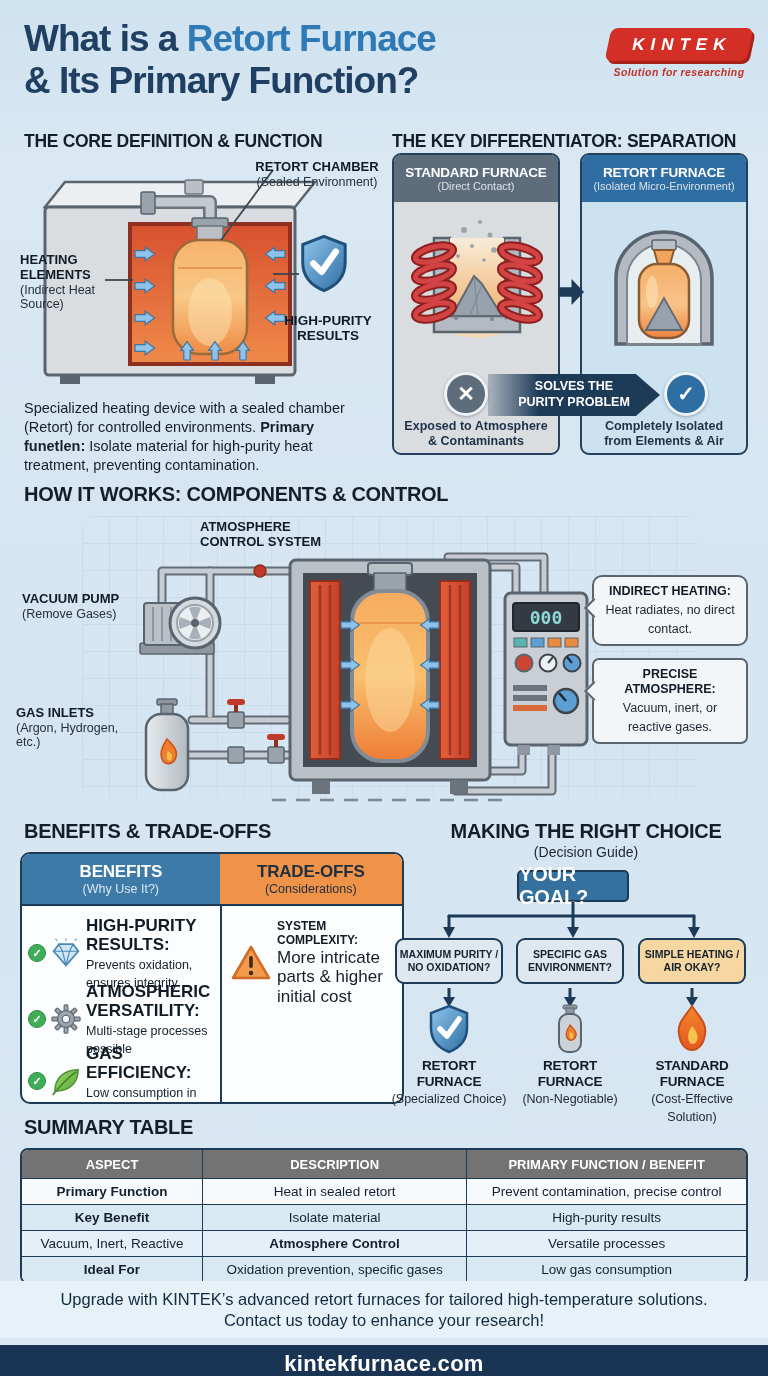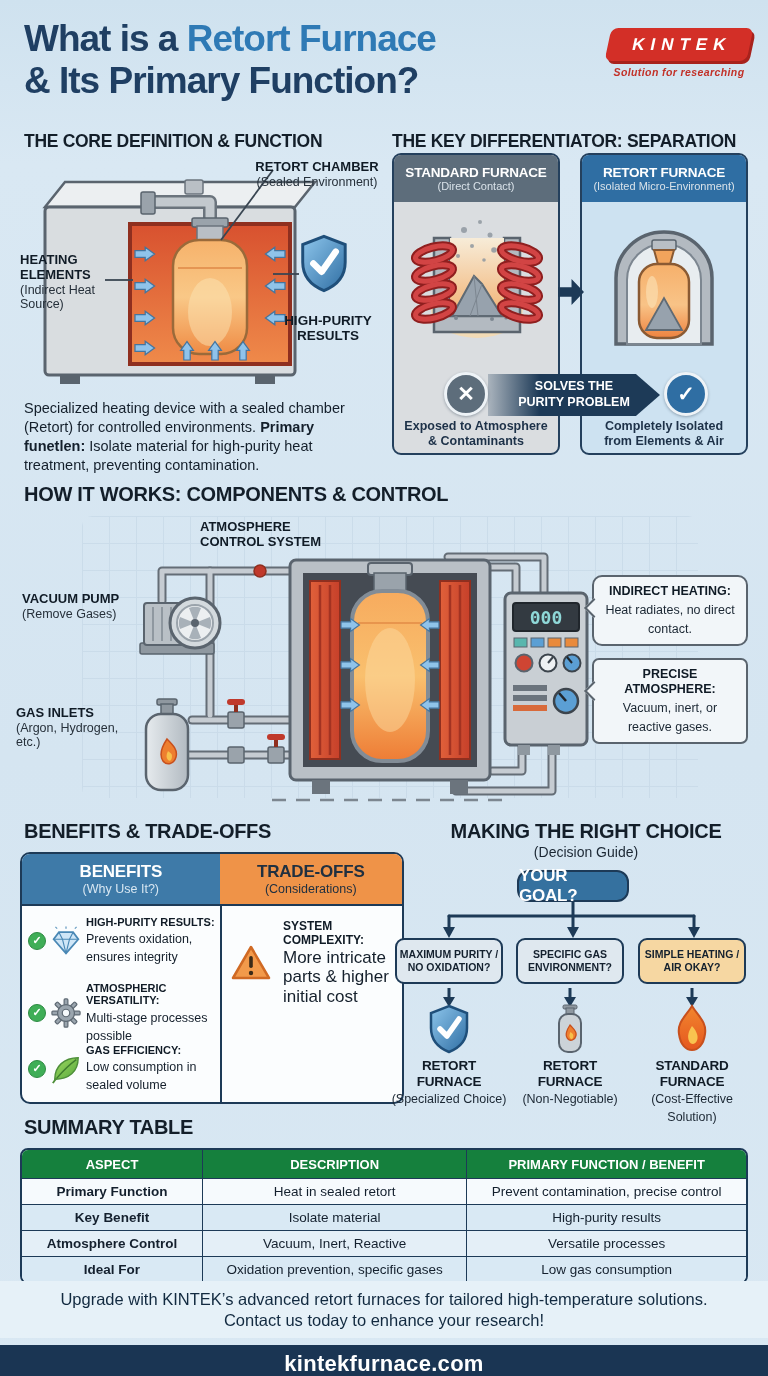--- a/index.html
+++ b/index.html
@@ -84,33 +84,33 @@
   .bt-h.trd { width:48%; background:#ef9348; color:#203040; }
   .bt-h b { font-size:17px; letter-spacing:-0.2px; }
   .bt-h i { font-style:normal; font-size:12.5px; }
   .bt-h.ben i { color:#d8e7f2; }
   .bt-divider { position:absolute; left:52%; top:52px; bottom:0; width:2px; background:#1d3a57; }
   .b-item { position:absolute; display:flex; align-items:center; gap:5px; width:192px; left:6px; }
   .b-check { flex:none; width:18px; height:18px; border-radius:50%; background:#3fae57; border:1.5px solid #2e8b43;
              color:#fff; font-size:11px; font-weight:800; display:flex; align-items:center; justify-content:center; }
   .b-ico { flex:none; width:30px; display:flex; justify-content:center; }
   .b-txt { width:132px; line-height:1.12; }
-  .b-txt b { font-size:11px; color:#101b26; display:block; margin-bottom:1px; }
+  .b-txt b { font-size:17px; color:#101b26; display:block; margin-bottom:1px; }
   .b-txt span { font-size:12.5px; color:#141f2b; }
   #bi-0 { top:62px; } #bi-1 { top:128px; } #bi-2 { top:190px; }
-  .t-item { position:absolute; left:55%; top:66px; display:flex; align-items:center; gap:12px; width:168px; }
+  .t-item { position:absolute; left:55%; top:66px; display:flex; align-items:center; gap:6px; width:168px; }
   .t-txt { width:122px; line-height:1.15; }
   .t-txt b { font-size:12px; color:#101b26; display:block; }
   .t-txt span { font-size:17px; color:#141f2b; }
   
   .ch-title { position:absolute; left:420px; top:820px; width:332px; text-align:center;
               font-size:20px; font-weight:800; color:#131e29; letter-spacing:-0.3px; }
   .ch-sub { position:absolute; left:420px; top:844px; width:332px; text-align:center; font-size:14px; color:#1b2733; }
   .root-box { position:absolute; left:517px; top:870px; width:112px; height:32px; background:#35719f;
-              border:2px solid #1d3a57; border-radius:12px; color:#fff; font-weight:800; font-size:17px;
+              border:2px solid #1d3a57; border-radius:5px; color:#fff; font-weight:800; font-size:20px;
               display:flex; align-items:center; justify-content:center; letter-spacing:-0.2px; }
   .conn-svg { position:absolute; left:397px; top:902px; }
   .q-box { position:absolute; top:938px; width:108px; height:46px; border:2px solid #1d3a57; border-radius:9px;
            display:flex; align-items:center; justify-content:center; text-align:center;
            font-weight:800; font-size:10.5px; color:#13202e; line-height:1.25; padding:2px; }
   #q-0 { left:395px; background:#dfe8ef; }
   #q-1 { left:516px; background:#dfe8ef; }
   #q-2 { left:638px; background:#f6d7a2; }
   .mini-arrow { position:absolute; top:988px; width:16px; height:19px; }
   #ma-0 { left:441px; } #ma-1 { left:562px; } #ma-2 { left:684px; }
@@ -120,21 +120,21 @@
   #re-0 { left:384px; } #re-1 { left:505px; } #re-2 { left:627px; }
   .result b { display:block; width:92px; margin:0 auto; font-size:13.5px; color:#101b26; letter-spacing:-0.2px; }
   .result span { font-size:12.5px; color:#1b2733; }
   
   .sum { position:absolute; left:20px; top:1148px; width:728px; border:2px solid #1d3a57; border-radius:8px;
          overflow:hidden; display:grid; grid-template-columns:25% 36.5% 38.5%; background:#f6fafd; }
   .sum .cell { border-top:1.5px solid #1d3a57; border-right:1.5px solid #1d3a57; font-size:13.5px;
                display:flex; align-items:center; justify-content:center; text-align:center;
                height:26px; color:#14202e; padding:0 4px; }
   .sum .cell:nth-child(3n) { border-right:none; }
-  .sum .hcell { border-top:none; background:#15803d; color:#fff; font-weight:700; font-size:13px; height:28px; }
+  .sum .hcell { border-top:none; background:#737373; color:#fff; font-weight:700; font-size:13px; height:28px; }
   .sum .r0 { background:#f6fafd; } .sum .r1 { background:#d9e9f4; }
   .sum .r2 { background:#e4eff7; } .sum .r3 { background:#d9e9f4; }
   .sum .aspect { font-weight:700; }
   
   .cta-band { position:absolute; left:0; top:1281px; width:768px; height:57px; background:#e6f1f8;
               display:flex; flex-direction:column; align-items:center; justify-content:center; gap:2px; }
   .cta-band div { font-size:16.5px; color:#122a40; font-weight:500; }
   .foot-bar { position:absolute; left:0; top:1338px; width:768px; height:38px; background:#1a3553;
               display:flex; align-items:center; justify-content:center;margin-top:7px; }
   .foot-bar span { color:#fff; font-weight:700; font-size:22px; letter-spacing:.3px; }
@@ -642,22 +642,22 @@
     <div class="cell hcell">PRIMARY FUNCTION / BENEFIT</div>
 
     <div class="cell r0 aspect">Primary Function</div>
     <div class="cell r0">Heat in sealed retort</div>
     <div class="cell r0">Prevent contamination, precise control</div>
 
     <div class="cell r1 aspect">Key Benefit</div>
     <div class="cell r1">Isolate material</div>
     <div class="cell r1">High-purity results</div>
 
+    <div class="cell r2">Vacuum, Inert, Reactive</div>
     <div class="cell r2 aspect">Atmosphere Control</div>
-    <div class="cell r2">Vacuum, Inert, Reactive</div>
     <div class="cell r2">Versatile processes</div>
 
     <div class="cell r3 aspect">Ideal For</div>
     <div class="cell r3">Oxidation prevention, specific gases</div>
     <div class="cell r3">Low gas consumption</div>
   </div>
 
   <div class="cta-band">
     <div>Upgrade with KINTEK’s advanced retort furnaces for tailored high-temperature solutions.</div>
     <div>Contact us today to enhance your research!</div>

